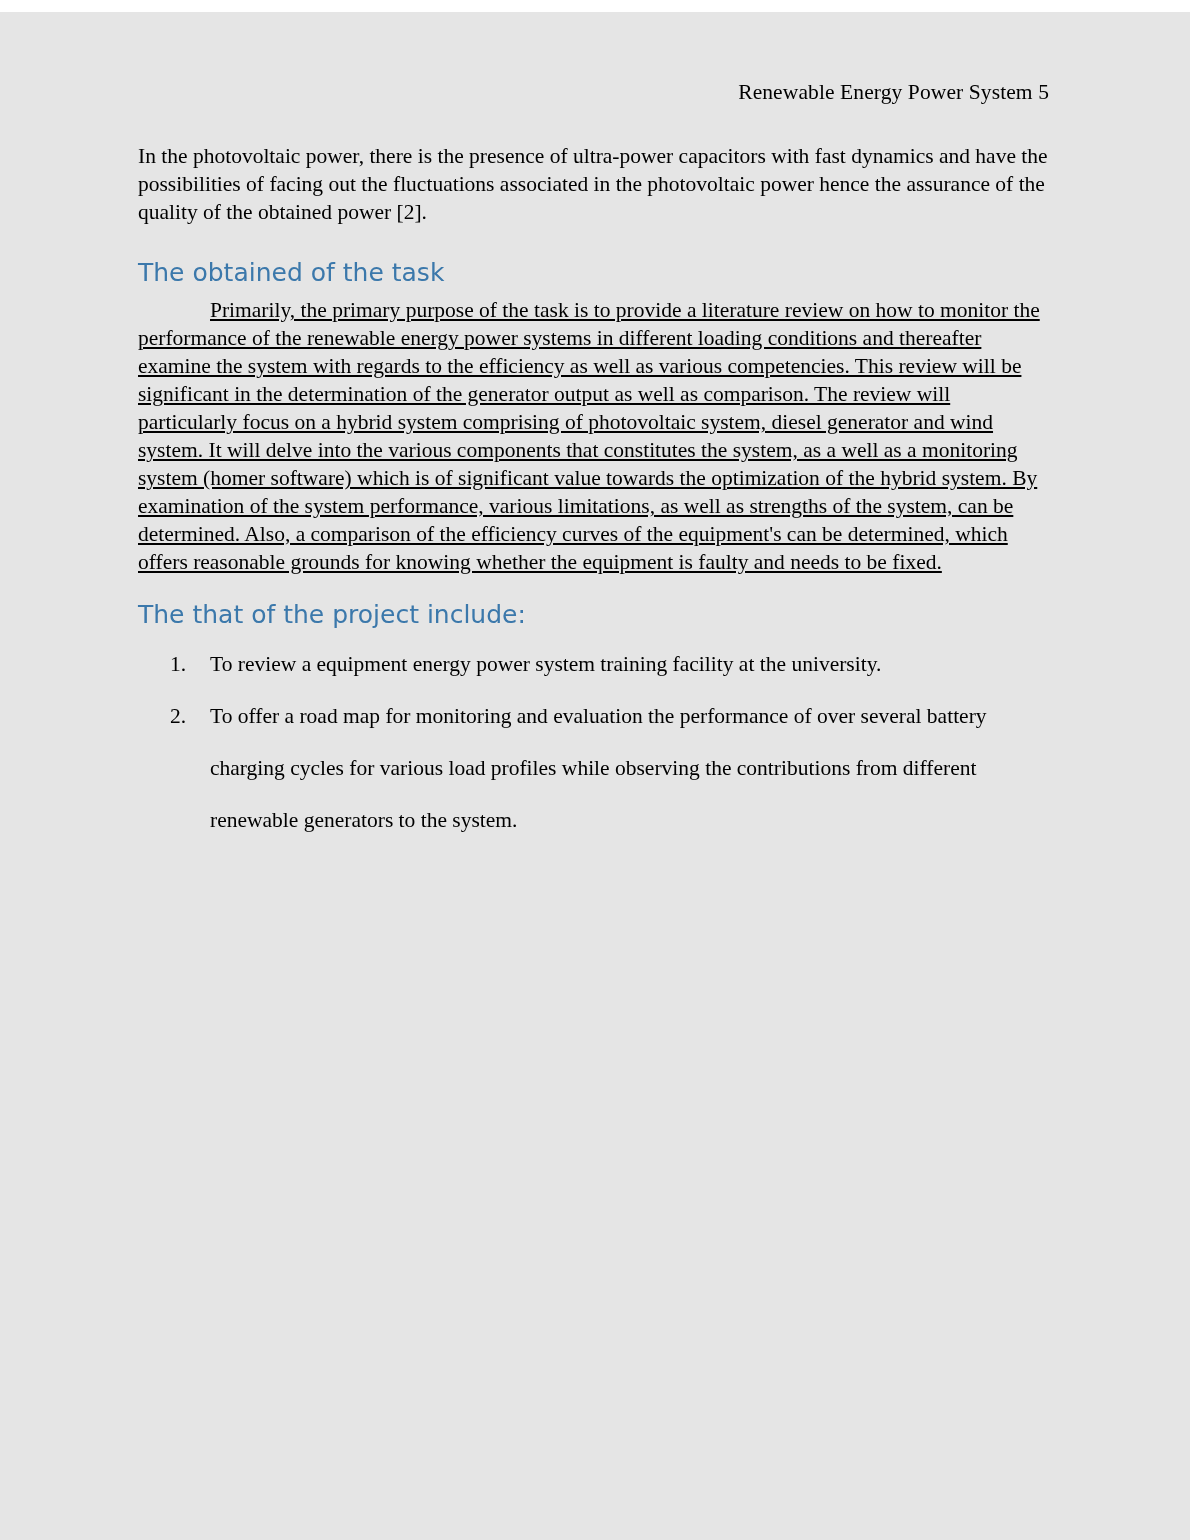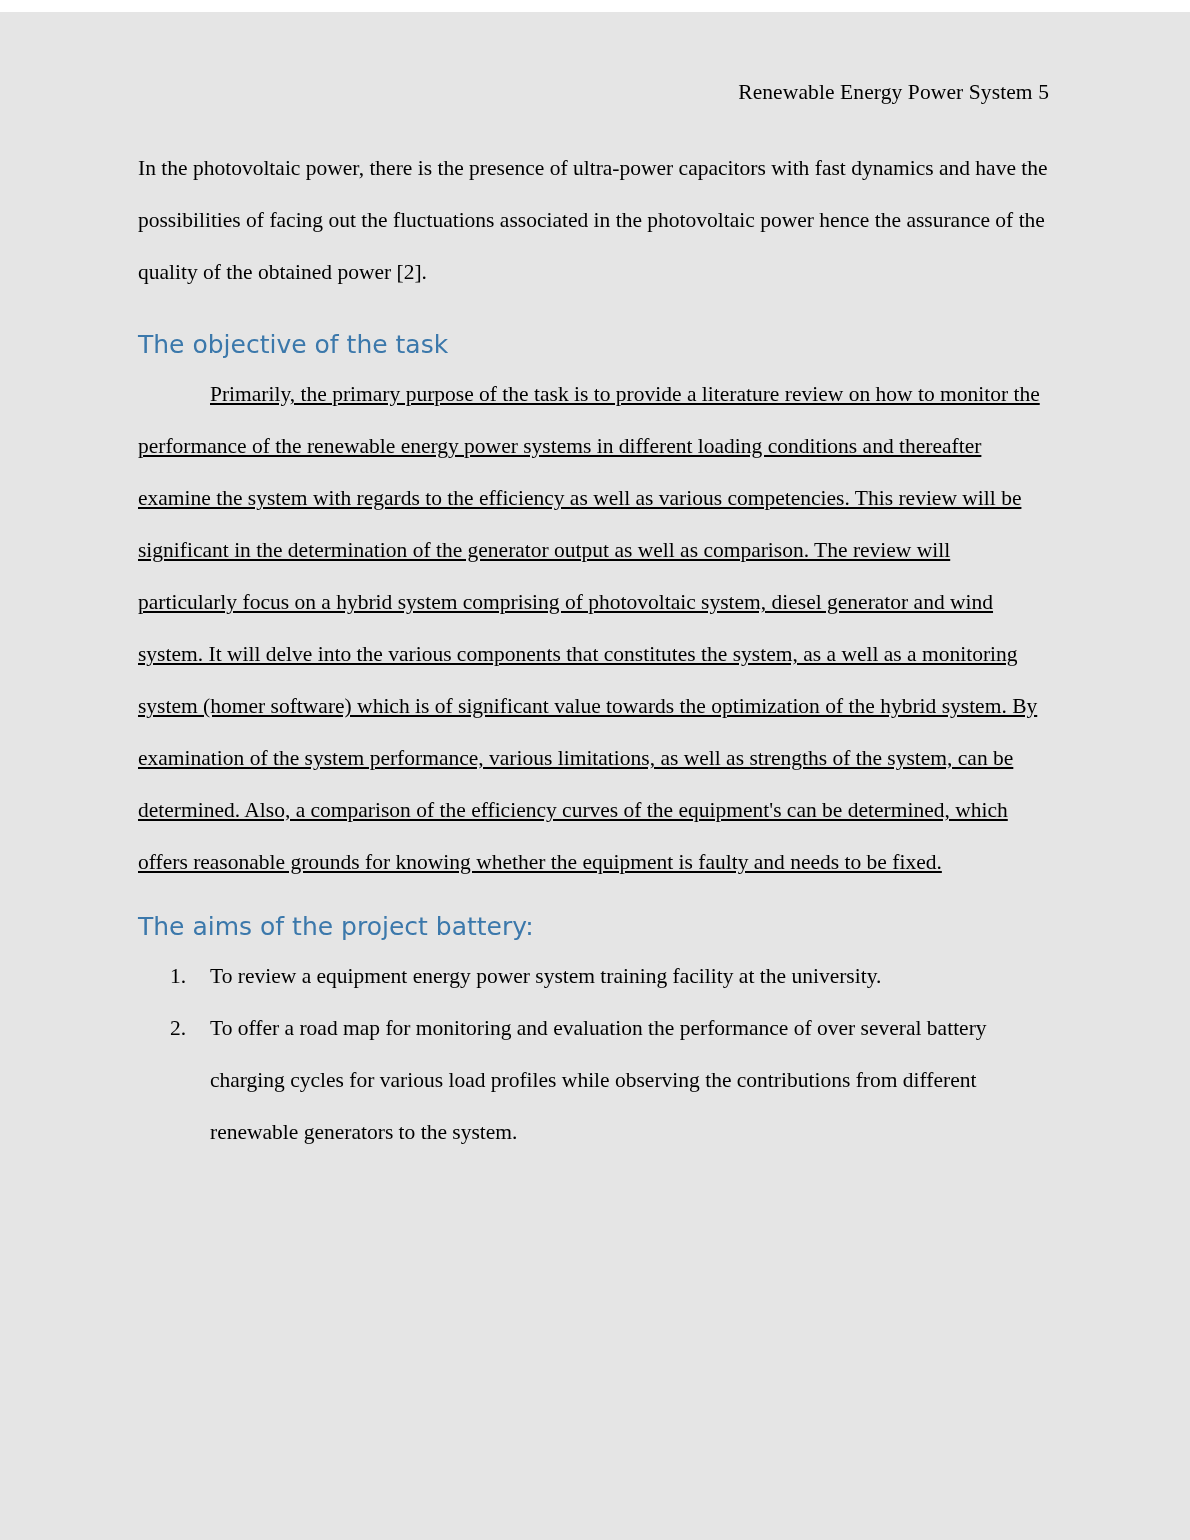--- a/index.html
+++ b/index.html
@@ -28,21 +28,21 @@
   }
   .content {
     position: absolute;
     left: 138px;
     top: 130px;
     width: 915px;
   }
   p.body-par {
     font-family: "Liberation Serif", serif;
     font-size: 21.5px;
-    line-height: 52px;
+    line-height: 28px;
     margin: 0 0 0 0;
     text-align: left;
     color: #000000;
   }
   p.body-par.indent-first {
     text-indent: 0;
     text-decoration: underline;
   }
   .heading {
     font-family: "DejaVu Sans", sans-serif;
@@ -81,29 +81,29 @@
 <div class="page">
 
   <div class="header">Renewable Energy Power System 5</div>
 
   <div class="content">
 
     <p class="body-par"> In the photovoltaic power, there is the presence of ultra-power capacitors with fast dynamics and have the possibilities of facing out the fluctuations associated in the photovoltaic power hence the assurance of the quality of the obtained power [2].</p>
 
     <div class="gap-before-heading"></div>
 
-    <h2 class="heading">The objective of the task</h2>
+    <h2 class="heading">The obtained of the task</h2>
 
     <div class="spacer-6"></div>
 
     <p class="body-par indent-first" style="text-indent:72px;">Primarily, the primary purpose of the task is to provide a literature review on how to monitor the performance of the renewable energy power systems in different loading conditions and thereafter examine the system with regards to the efficiency as well as various competencies. This review will be significant in the determination of the generator output as well as comparison. The review will particularly focus on a hybrid system comprising of photovoltaic system, diesel generator and wind system.  It will delve into the various components that constitutes the system, as a well as a monitoring system (homer software) which is of significant value towards the optimization of the hybrid system. By examination of the system performance, various limitations, as well as strengths of the system, can be determined. Also, a comparison of the efficiency curves of the equipment's can be determined, which offers reasonable grounds for knowing whether the equipment is faulty and needs to be fixed.</p>
 
     <div class="spacer-22"></div>
 
-    <h2 class="heading">The aims of the project battery:</h2>
+    <h2 class="heading">The that of the project include:</h2>
 
     <div class="spacer-6"></div>
 
     <ol class="list">
       <li class="list-item">
         <span class="num">1.</span>
         <span>To review a equipment energy power system training facility at the university.</span>
       </li>
       <li class="list-item">
         <span class="num">2.</span>

